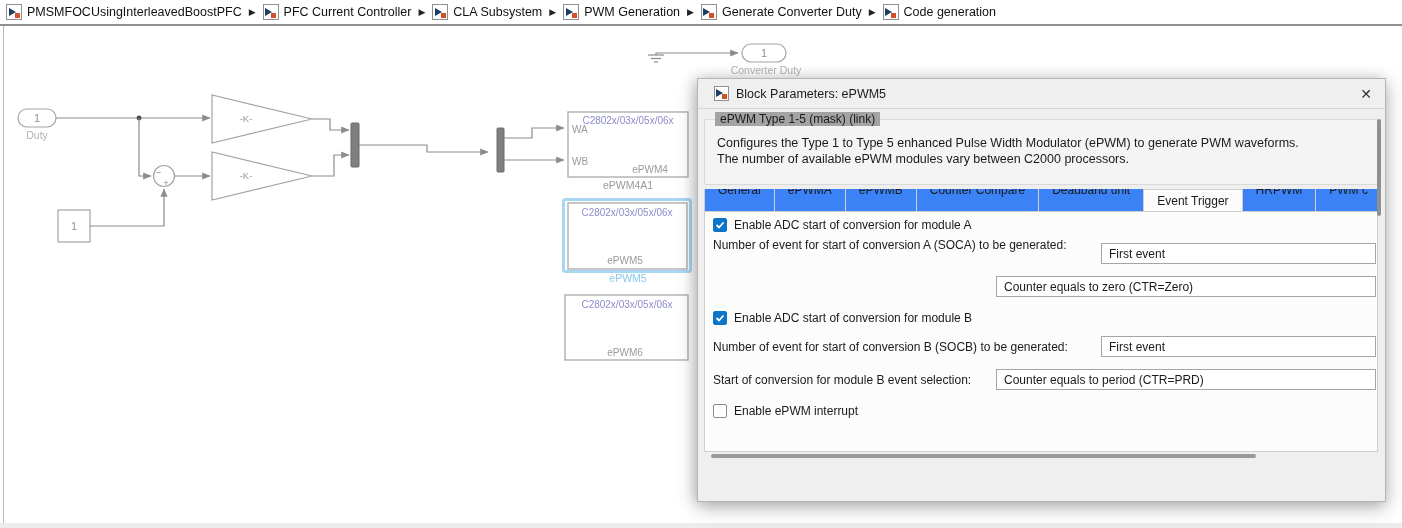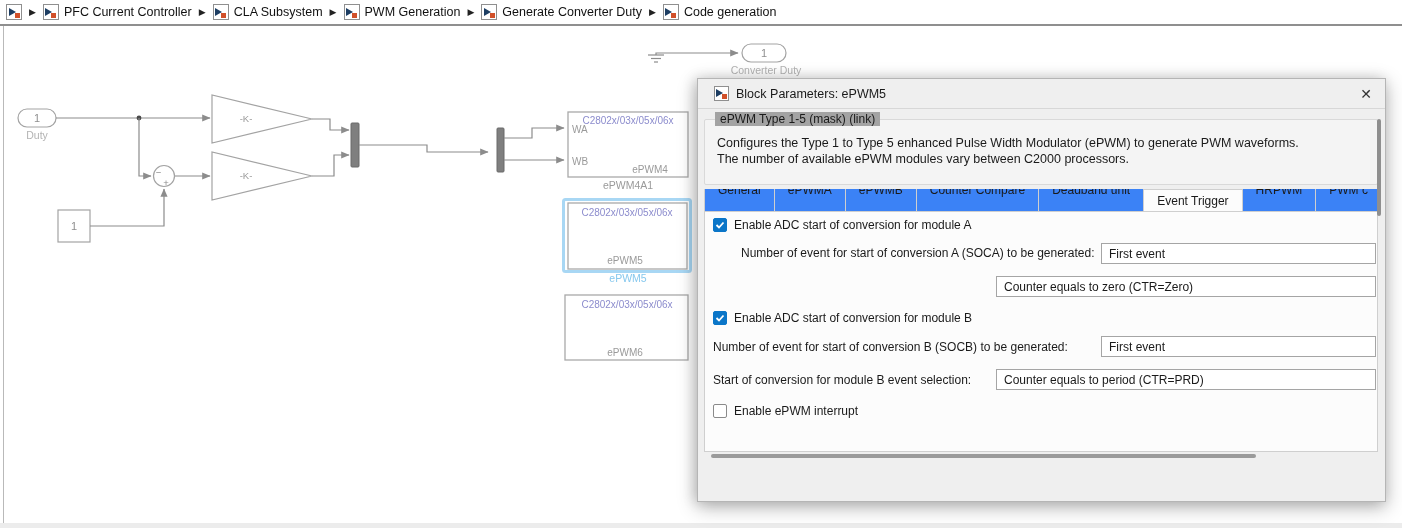--- a/index.html
+++ b/index.html
@@ -74,20 +74,21 @@
 <body>
 
 <div class="breadcrumb">
   <span class="crumb">
     <span class="badge-icon">
         <svg width="11" height="11">
           <polygon points="0,1 7,5 0,9" fill="#1d3e63"></polygon>
           <rect x="6" y="6" width="5" height="5" fill="#d1502a"></rect>
         </svg>
       </span>
+    <span>PMSMFOCUsingInterleavedBoostPFC</span>
   </span>
   <span class="crumb-sep">▶</span>
   <span class="crumb">
     <span class="badge-icon">
         <svg width="11" height="11">
           <polygon points="0,1 7,5 0,9" fill="#1d3e63"></polygon>
           <rect x="6" y="6" width="5" height="5" fill="#d1502a"></rect>
         </svg>
       </span>
     <span>PFC Current Controller</span>
@@ -254,21 +255,21 @@
   <div class="panel">
     <div class="cb-row" style="top:5px;">
       <span class="checkbox checked">
           <svg width="10" height="10">
             <polyline points="1.5,5 4,7.5 8.5,2.5" fill="none" stroke="#ffffff" stroke-width="1.8"></polyline>
           </svg>
         </span>
       <span>Enable ADC start of conversion for module A</span>
     </div>
 
-    <div class="field-label" style="top:30px;margin-left:28px;">Number of event for start of conversion A (SOCA) to be generated:</div>
+    <div class="field-label" style="top:22px;">Number of event for start of conversion A (SOCA) to be generated:</div>
     <div class="combo" style="top:31px; left:396px;">First event</div>
 
     <div class="combo" style="top:64px; left:291px;">Counter equals to zero (CTR=Zero)</div>
 
     <div class="cb-row" style="top:98px;">
       <span class="checkbox checked">
           <svg width="10" height="10">
             <polyline points="1.5,5 4,7.5 8.5,2.5" fill="none" stroke="#ffffff" stroke-width="1.8"></polyline>
           </svg>
         </span>

